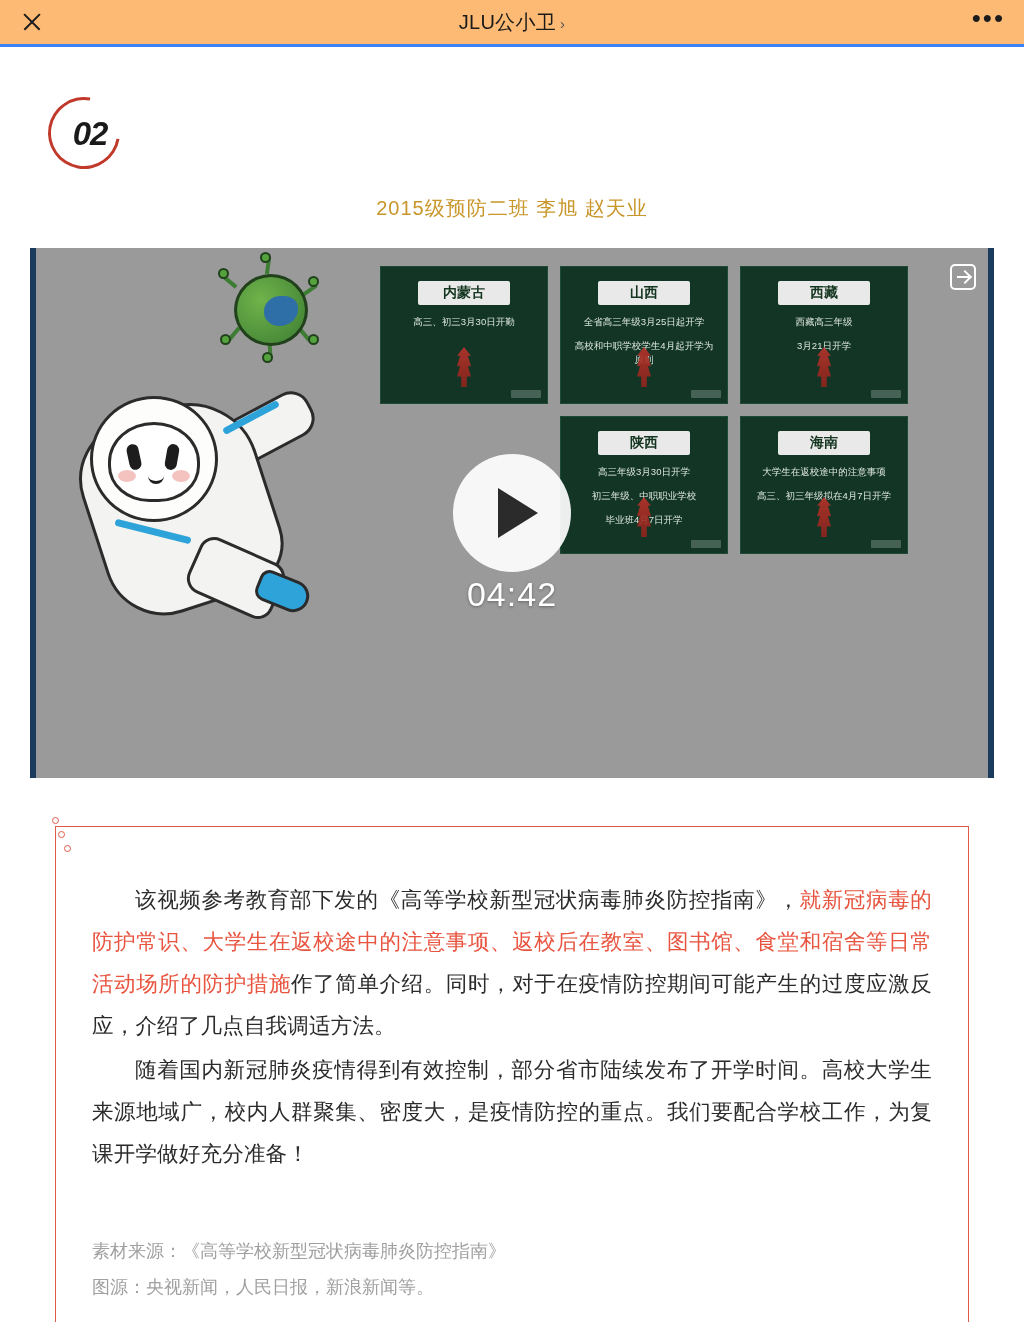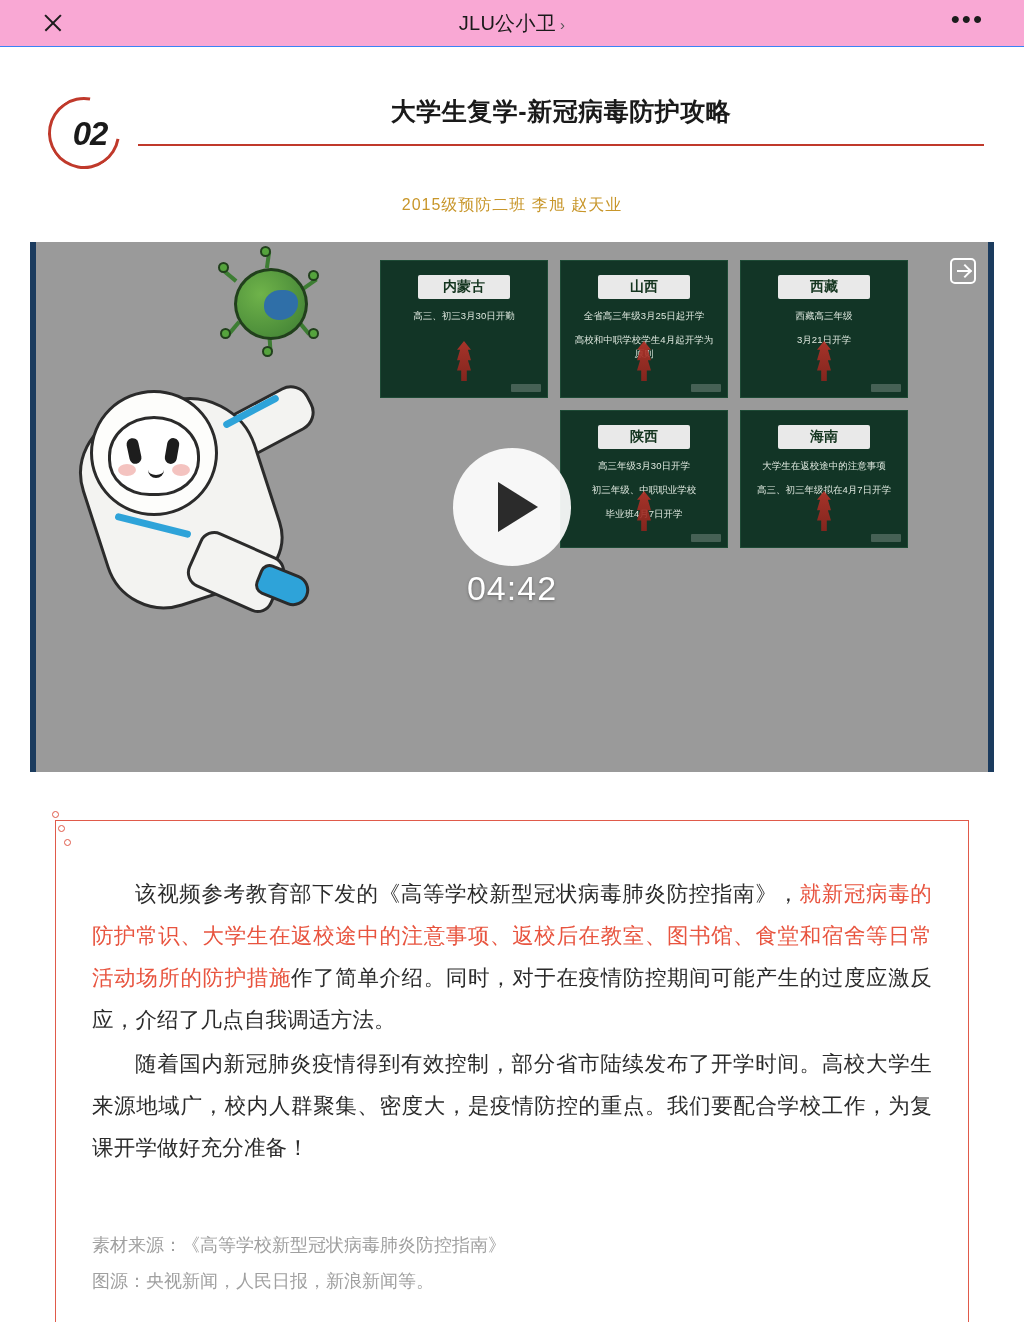--- a/index.html
+++ b/index.html
@@ -15,23 +15,23 @@
     background: #fff;
     overflow: hidden;
   }
 
   
   .topbar {
     height: 47px;
     display: flex;
     align-items: center;
     justify-content: space-between;
-    padding: 0 40px;
-    border-bottom: 1px solid #3b82f6;
-    background: #f9a8d4;
+    padding: 0 19px;
+    border-bottom: 3px solid #3b82f6;
+    background: #fdba74;
     position: relative;
   }
   .close-icon {
     width: 26px; height: 26px;
     position: relative;
     cursor: pointer;
     flex: 0 0 auto;
   }
   .close-icon:before, .close-icon:after {
     content: "";
@@ -116,21 +116,21 @@
     padding-bottom: 16px;
   }
   .title-rule {
     height: 2px;
     background: #c0392b;
     width: 100%;
   }
   .authors {
     text-align: center;
     margin-top: 26px;
-    font-size: 16px;
+    font-size: 20px;
     color: #c8962a;
     letter-spacing: 1px;
   }
   .teacher {
     text-align: center;
     margin-top: 12px;
     font-size: 20px;
     color: #c8962a;
     letter-spacing: 1px;
   }
@@ -436,24 +436,20 @@
     </div>
     <div class="more-icon">•••</div>
   </div>
 
   <div class="header">
     <div class="badge-wrap">
       <div class="badge">
         <span class="ring"></span>
         <span class="num">02</span>
       </div>
-    </div>
-    <div class="title-wrap">
-      <div class="main-title">大学生复学-新冠病毒防护攻略</div>
-      <div class="title-rule"></div>
     </div>
   </div>
   <div class="authors">2015级预防二班  李旭  赵天业</div>
 
   <div class="video">
     <div class="poster">
 
       <div class="astro">
         <div class="arm"></div>
         <div class="suit"></div>

